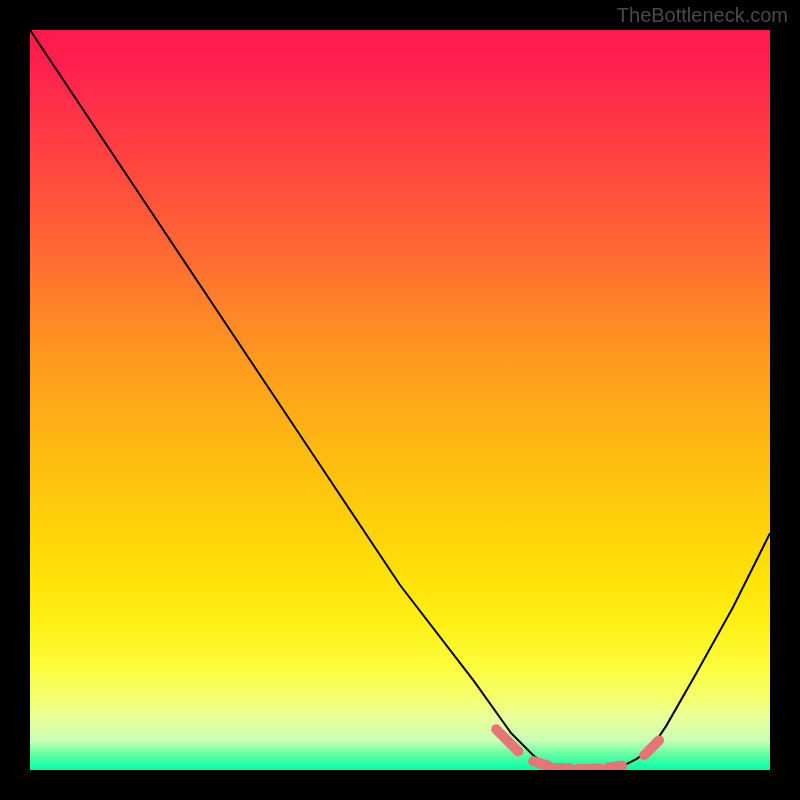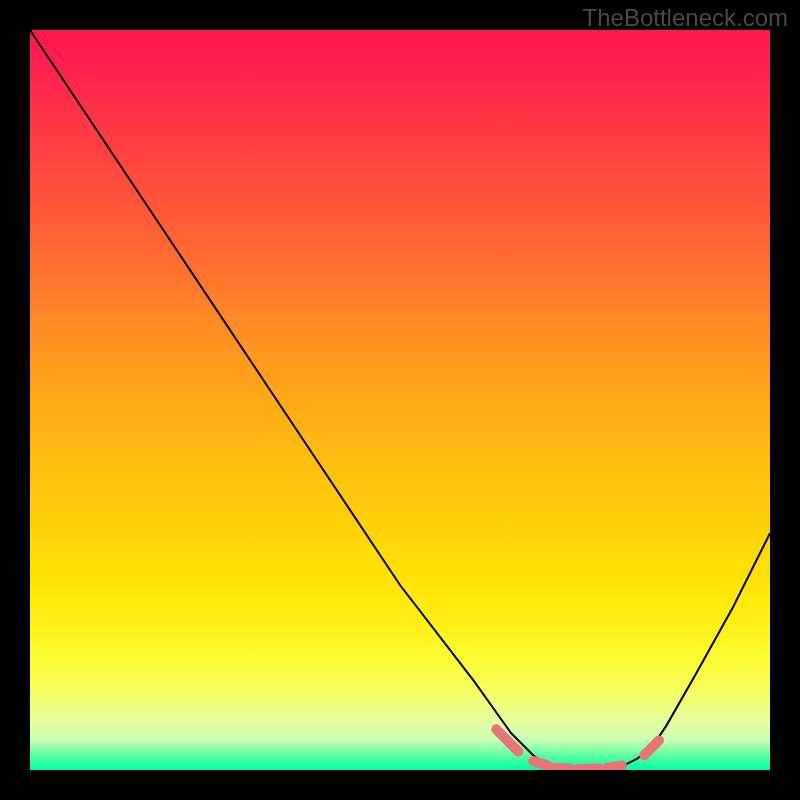--- a/index.html
+++ b/index.html
@@ -12,21 +12,21 @@
       height: 800px;
       background: #000;
       position: relative;
       font-family: Arial, sans-serif;
     }
     .watermark {
       position: absolute;
       top: 4px;
       right: 12px;
       color: #4a4a4a;
-      font-size: 24px;
+      font-size: 20px;
       font-weight: 400;
       z-index: 10;
     }
     .chart-area {
       position: absolute;
       top: 30px;
       left: 30px;
       width: 740px;
       height: 740px;
       overflow: hidden;

